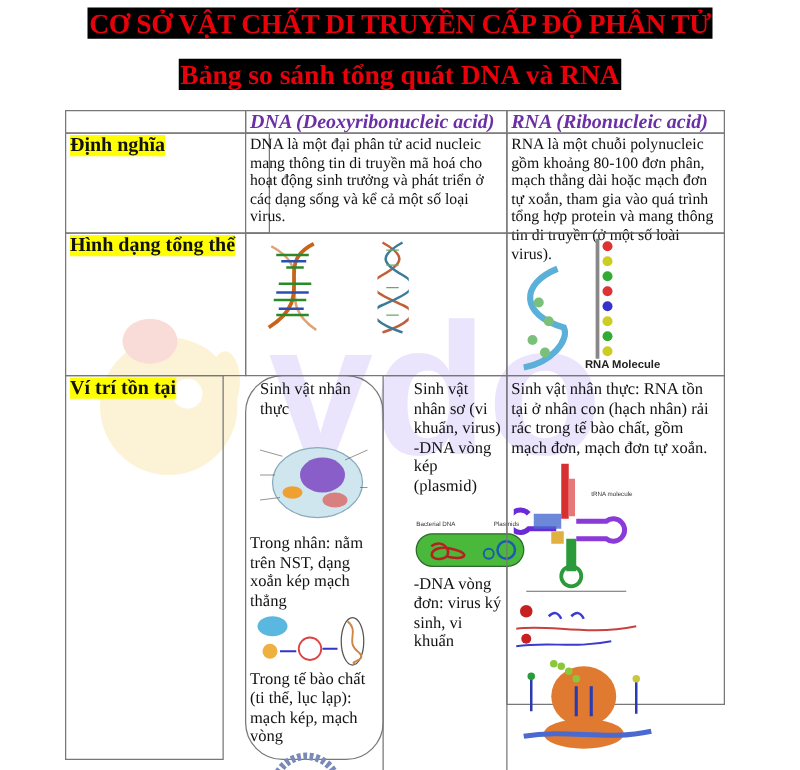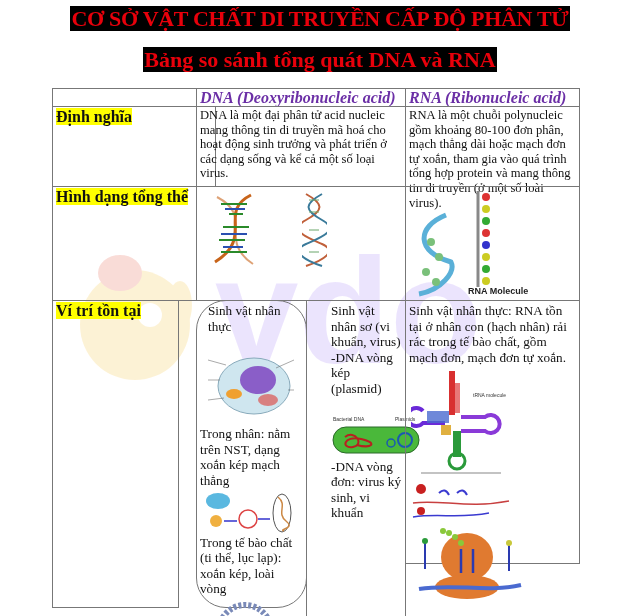--- a/index.html
+++ b/index.html
@@ -118,21 +118,21 @@
     <div style="margin-top:6px;">Trong nhân: nằm trên NST, dạng xoắn kép mạch thẳng</div>
     <svg style="display:block;margin:2px 0 0 4px;" width="90" height="42" viewBox="0 0 90 42">
       <ellipse cx="14" cy="10" rx="12" ry="8" fill="#5ab8e0"></ellipse>
         <circle cx="12" cy="30" r="6" fill="#f0b040"></circle>
       <circle cx="44" cy="28" r="9" fill="none" stroke="#d44" stroke-width="1.5"></circle>
       <line x1="20" y1="30" x2="33" y2="30" stroke="#33c" stroke-width="1.5"></line>
         <line x1="54" y1="28" x2="66" y2="28" stroke="#33c" stroke-width="1.5"></line>
       <ellipse cx="78" cy="22" rx="9" ry="19" fill="none" stroke="#555"></ellipse>
       <path d="M74 6 C84 14,72 22,82 30 S74 38,80 40" stroke="#c84" stroke-width="1.5" fill="none"></path>
     </svg>
-    <div style="margin-top:2px;">Trong tế bào chất (ti thể, lục lạp): xoắn kép, loài vòng</div>
+    <div style="margin-top:2px;">Trong tế bào chất (ti thể, lục lạp): mạch kép, mạch vòng</div>
     <svg style="display:block;margin:2px 0 0 10px;" width="70" height="68" viewBox="0 0 70 68">
       <circle cx="35" cy="32" r="26" fill="none" stroke="#7a8ab8" stroke-width="6" stroke-dasharray="3 2"></circle>
       <rect x="0" y="62" width="70" height="6" fill="#223"></rect>
     </svg>
   </div>
 
   <div class="cell txt2" style="left:254px;top:212px;width:100px;height:332px;padding-left:24px;">
     <div>Sinh vật nhân sơ (vi khuẩn, virus) -DNA vòng kép (plasmid)</div>
     <svg style="display:block;margin:18px 0 0 0;" width="92" height="40" viewBox="0 0 92 40">
       <text x="2" y="6" font-size="5" font-family="Liberation Sans, sans-serif" fill="#333">Bacterial DNA</text>

